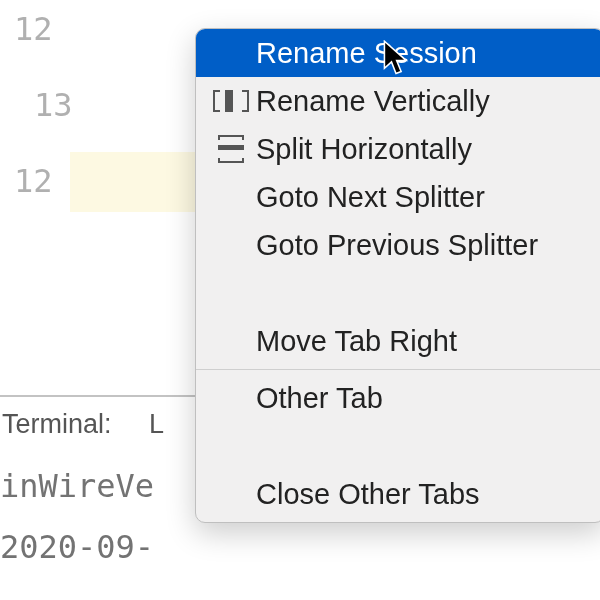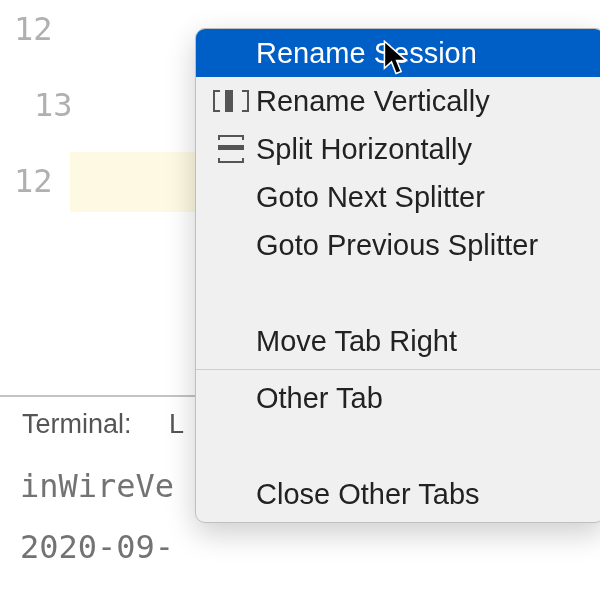--- a/index.html
+++ b/index.html
@@ -51,21 +51,20 @@
     height: 0;
     border-top: 2px solid #c3c3c3;
   }
   .terminal-pane {
     position: absolute;
     left: 0;
     top: 397px;
     width: 514px;
     height: 203px;
     background: #fff;
-    margin-left: 20px;
   }
   .terminal-header {
     padding: 12px 2px 10px 2px;
     font-size: 27px;
     color: #555;
   }
   .terminal-body {
     padding: 6px 0 0 0;
     font-family: Menlo, Consolas, monospace;
     font-size: 32px;

